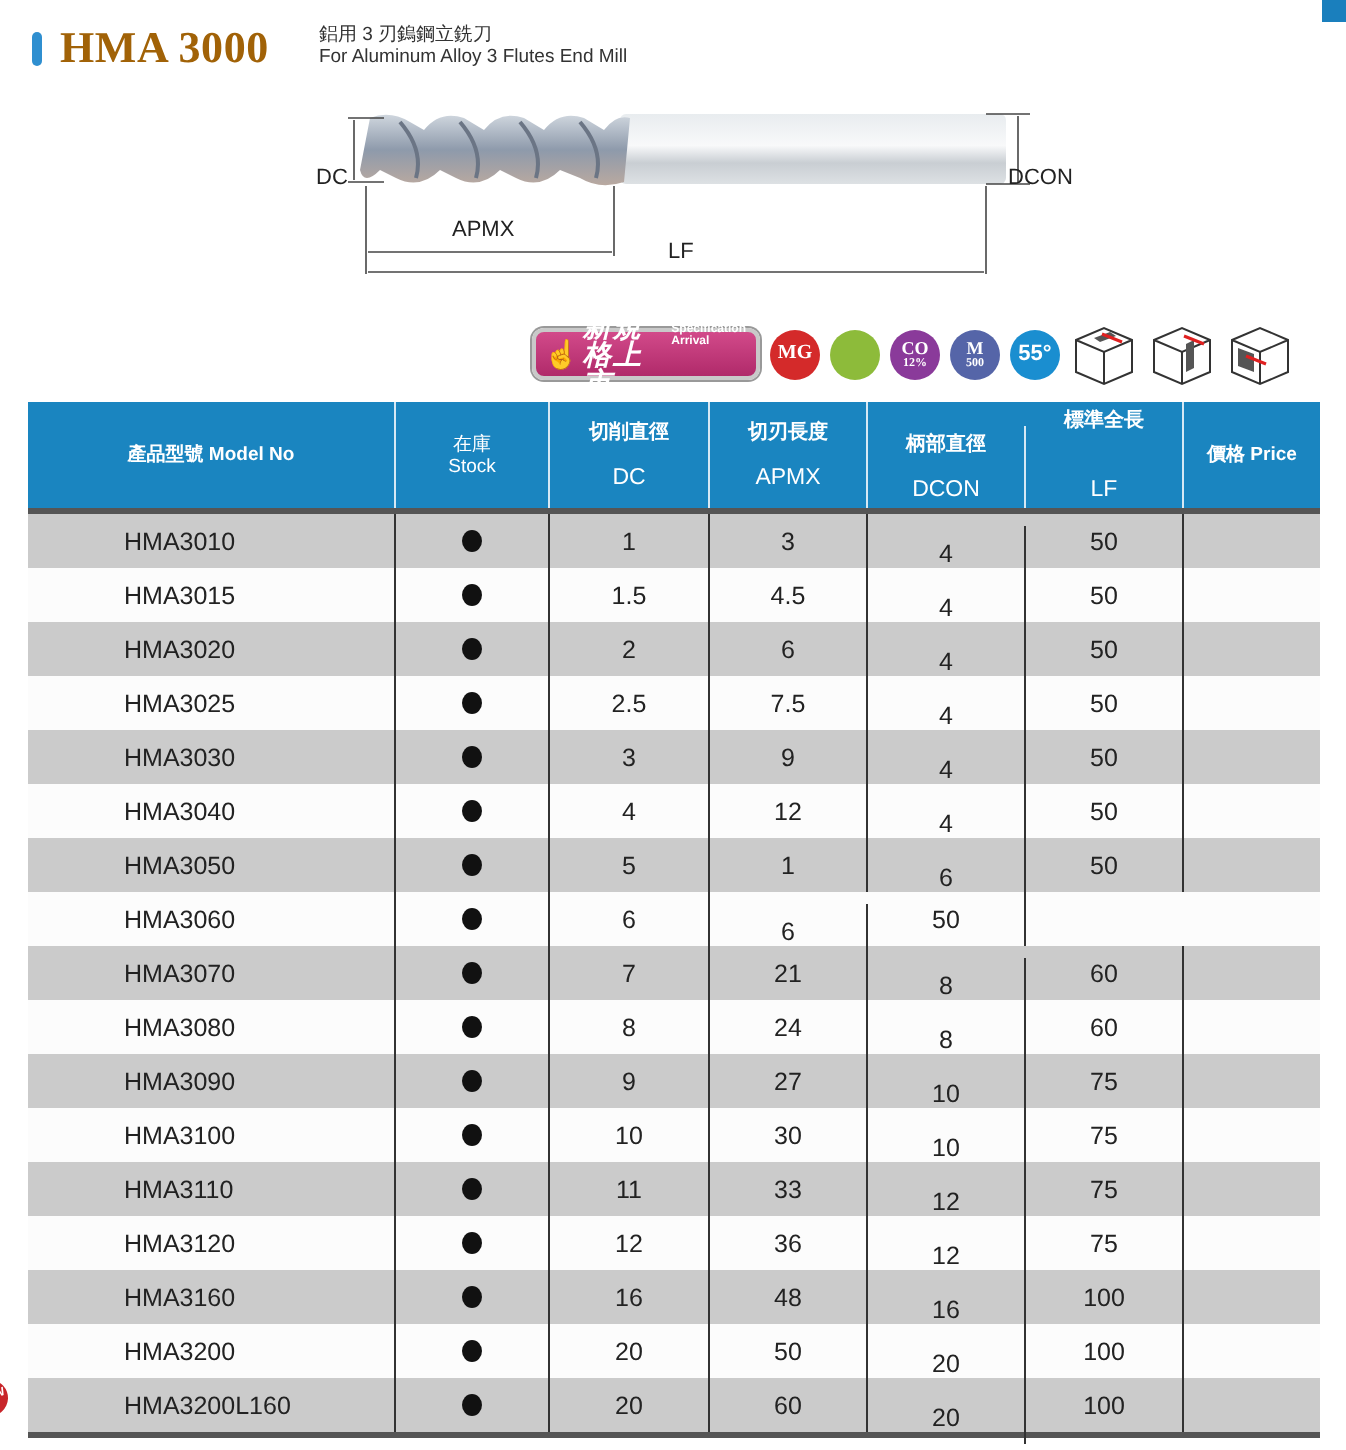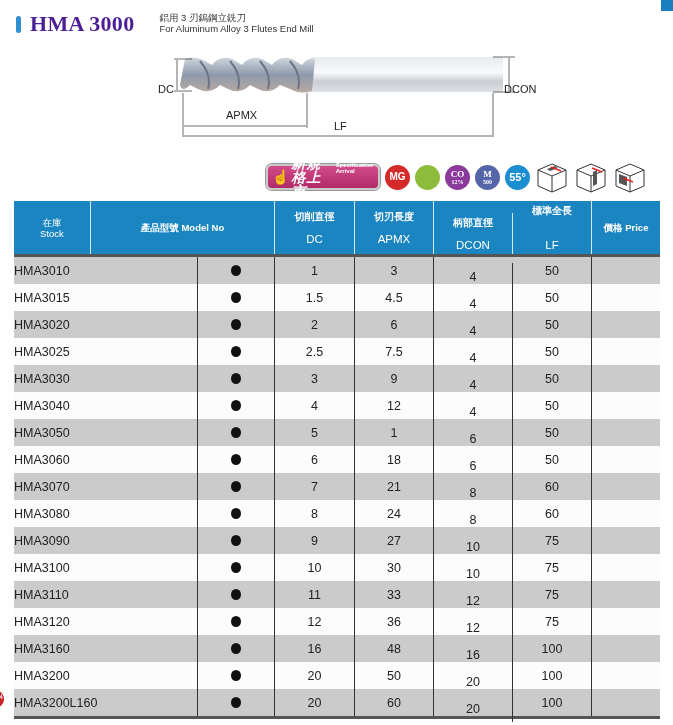--- a/index.html
+++ b/index.html
@@ -3,21 +3,21 @@
 <meta charset="utf-8">
 <style>
   * { margin: 0; padding: 0; box-sizing: border-box; }
   html, body { width: 673px; height: 725px; background: #ffffff; overflow: hidden; }
   body { position: relative; font-family: "Liberation Sans", sans-serif; color: #222; }
 
   .corner-tab { position: absolute; left: 661px; top: 0; width: 12px; height: 11px; background: #1a7fbd; }
 
   .title-wrap { position: absolute; left: 16px; top: 9px; height: 30px; display: flex; align-items: center; }
   .title-bar { width: 5px; height: 17px; background: #2f8fd0; border-radius: 3px; margin-right: 9px; }
-  .title-main { font-family: "Liberation Serif", serif; font-weight: bold; font-size: 22px; color: #4c1d95; letter-spacing: 0.3px; margin-right: 14px; }
+  .title-main { font-family: "Liberation Serif", serif; font-weight: bold; font-size: 22px; color: #a16207; letter-spacing: 0.3px; margin-right: 14px; }
   .title-sub { display: flex; flex-direction: column; font-size: 9.5px; line-height: 11px; color: #333; margin-top: -2px; margin-left: 11px; }
 
   
   .diagram { position: absolute; left: 150px; top: 55px; width: 410px; height: 90px; }
   .dim-text { position: absolute; font-size: 11px; color: #222; }
 
   
   .badges { position: absolute; left: 266px; top: 160px; height: 34px; display: flex; align-items: center; gap: 5px; }
   .badge-new { width: 114px; height: 26px; border-radius: 6px; background: linear-gradient(#d24a8a, #b02a6a); border: 2px solid #c9c9c9; box-shadow: 0 0 0 1px #999; color: #fff; display: flex; align-items: center; padding-left: 4px; }
   .badge-new .hand { font-size: 14px; margin-right: 2px; }
@@ -34,21 +34,21 @@
   .th { border-right: 1px solid #d6e8f4; display: flex; flex-direction: column; align-items: center; justify-content: center; font-size: 9.5px; text-align: center; line-height: 11px; }
   .th:last-child { border-right: none; }
   .th .top { font-size: 10px; margin-bottom: 12px; font-weight: bold; }
   .th .bot { font-size: 11.5px; }
   .th.single { font-weight: bold; }
   .row { display: flex; height: 27px; align-items: center; font-size: 12.5px; color: #222; }
   .row.odd { background: #cbcbcb; }
   .row.even { background: #fcfcfc; }
   .td { height: 100%; display: flex; align-items: center; justify-content: center; border-right: 1px solid #333; }
   .td:last-child { border-right: none; }
-  .td.model { justify-content: flex-start; }
+  .td.model { justify-content: flex-start; padding-left: 48px; }
   .dot { width: 10px; height: 11px; border-radius: 50%; background: #111; }
   .bottom-rule { height: 3px; background: #555; }
 
   .c-model { width: 184px; }
   .c-stock { width: 77px; }
   .c-dc { width: 80px; }
   .c-apmx { width: 79px; }
   .c-dcon { width: 79px; margin-top: 12px; }
   .c-lf { width: 79px; gap: 12px; }
   .c-price { width: 68px; }
@@ -112,21 +112,21 @@
 </div>
 
 <div class="badges">
   <div class="badge-new">
     <span class="hand">☝</span>
     <span class="txt">
       <span class="zh">新規格上市</span>
       <span class="en">New Specification Arrival</span>
     </span>
   </div>
-  <div class="circ" style="background:#d42a2a; font-size:10px; font-family:Liberation Sans, sans-serif;">
+  <div class="circ" style="background:#d42a2a; font-size:10px; font-family:Liberation Serif, serif;">
       <span>MG</span>
     </div>
   <div class="circ" style="background:#8dbb3a;gap:48px;">
       <span>μm</span>
       <small>0.5</small>
     </div>
   <div class="circ" style="background:#8a3a9a;">
       <span>CO</span>
       <small>12%</small>
     </div>
@@ -149,25 +149,25 @@
   </svg>
   <svg class="cube" viewBox="0 0 34 34">
     <path d="M3 10 L17 4 L31 10 L31 26 L17 32 L3 26 Z M3 10 L17 16 L31 10 M17 16 L17 32" fill="#fff" stroke="#333" stroke-width="1"></path>
     <path d="M6 14 L14 17 L14 26 L6 23 Z" fill="#555"></path>
     <line x1="10" y1="18" x2="20" y2="22" stroke="#e02020" stroke-width="1.5"></line>
   </svg>
 </div>
 
 <div class="table">
   <div class="thead">
+    <div class="th c-model single">產品型號 Model No</div>
     <div class="th c-stock">
       <span>在庫</span>
       <span>Stock</span>
     </div>
-    <div class="th c-model single">產品型號 Model No</div>
     <div class="th c-dc">
       <span class="top">切削直徑</span>
       <span class="bot">DC</span>
     </div>
     <div class="th c-apmx">
       <span class="top">切刃長度</span>
       <span class="bot">APMX</span>
     </div>
     <div class="th c-dcon">
       <span class="top">柄部直徑</span>
@@ -256,21 +256,20 @@
         <div class="td c-dcon">6</div>
         <div class="td c-lf">50</div>
         <div class="td c-price"></div>
       </div>
       <div class="row even">
         <div class="td c-model model">HMA3060</div>
         <div class="td c-stock">
           <span class="dot"></span>
         </div>
         <div class="td c-dc">6</div>
-        <div class="td c-apmx">18</div>
         <div class="td c-dcon">6</div>
         <div class="td c-lf">50</div>
         <div class="td c-price"></div>
       </div>
       <div class="row odd">
         <div class="td c-model model">HMA3070</div>
         <div class="td c-stock">
           <span class="dot"></span>
         </div>
         <div class="td c-dc">7</div>

